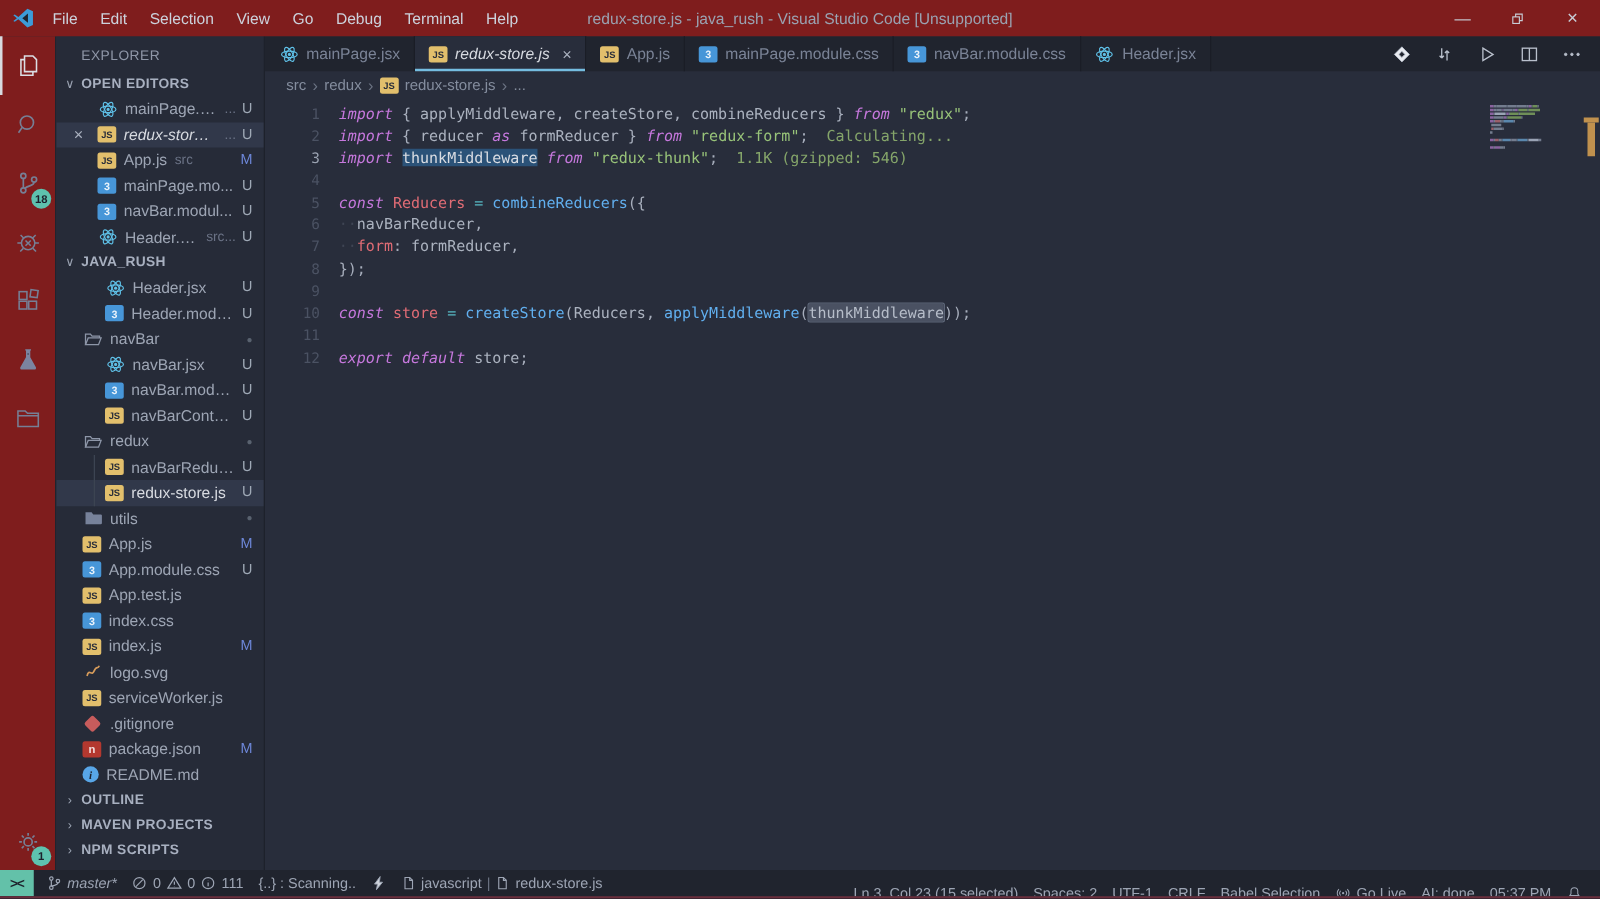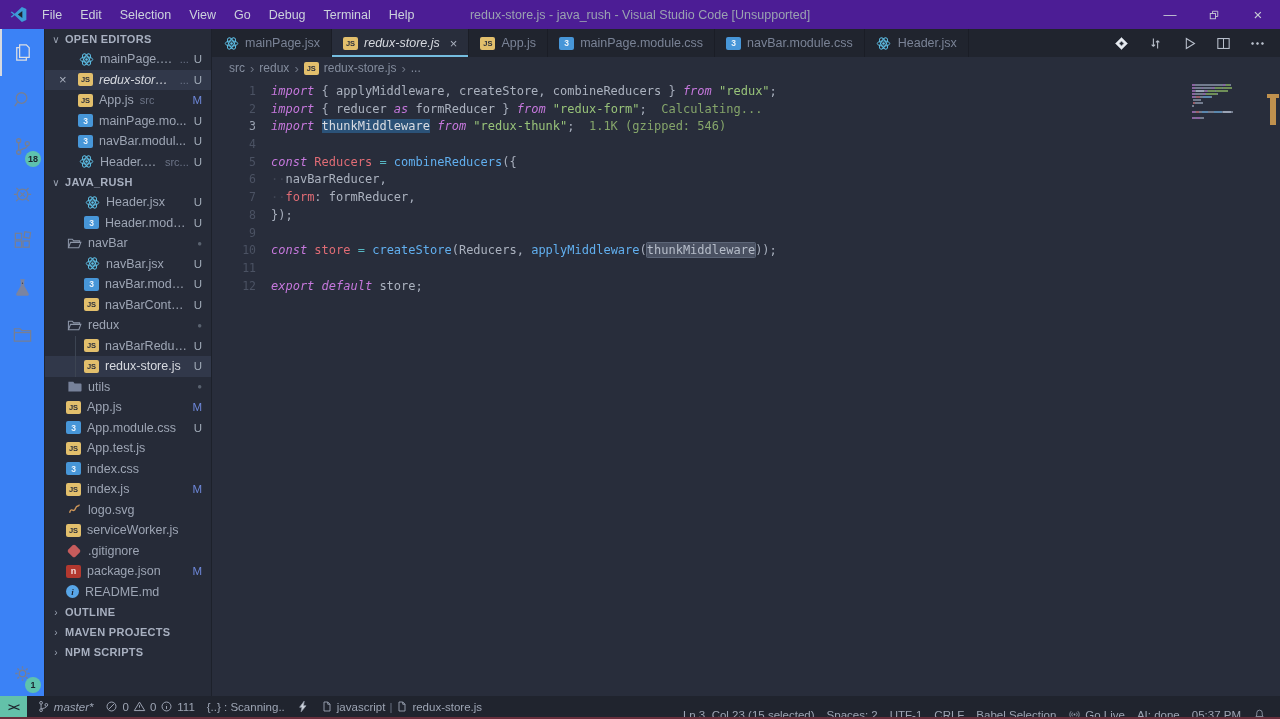--- a/index.html
+++ b/index.html
@@ -1,28 +1,28 @@
 <!DOCTYPE html>
 <html><head>
 <meta charset="utf-8">
 <style>
   html,body{margin:0;padding:0;background:#14161d;}
   .window{position:relative;width:1280px;height:719px;overflow:hidden;display:flex;flex-direction:column;
     background:#282d3b;font-family:"Liberation Sans",sans-serif;-webkit-font-smoothing:antialiased;}
   
-  .titlebar{height:29px;background:#4c1d95;display:flex;align-items:center;flex:none;position:relative;}
+  .titlebar{height:29px;background:#7f1d1d;display:flex;align-items:center;flex:none;position:relative;}
   .vs-logo{width:17px;height:17px;margin:0 6px 0 10px;flex:none;}
   .menu-item{color:#ccd2dc;font-size:12.5px;padding:0 9px;height:100%;display:flex;align-items:center;cursor:default;}
   .win-title{position:absolute;left:50%;transform:translateX(-50%);color:#9aa2b1;font-size:12.5px;white-space:nowrap;}
   .win-controls{margin-left:auto;display:flex;height:100%;}
   .win-btn{width:44px;height:100%;display:flex;align-items:center;justify-content:center;color:#c8cdd6;font-size:13px;}
   
   .main{flex:1;display:flex;min-height:0;}
   
-  .activitybar{width:44px;background:#3b82f6;border-right:1px solid #20242e;display:flex;flex-direction:column;align-items:center;flex:none;}
+  .activitybar{width:44px;background:#7f1d1d;border-right:1px solid #20242e;display:flex;flex-direction:column;align-items:center;flex:none;}
   .ab-item{position:relative;width:44px;height:47px;display:flex;align-items:center;justify-content:center;color:#767f95;}
   .ab-item.active{color:#dbdee4;box-shadow:inset 2px 0 0 #d7dae0;}
   .ab-item svg{stroke:currentColor;}
   .ab-badge{position:absolute;right:3px;bottom:3px;background:#5ec2ae;color:#1c212c;border-radius:50%;min-width:16px;height:16px;
     font-size:9px;font-weight:700;display:flex;align-items:center;justify-content:center;}
   .ab-spacer{flex:1;}
   
   .sidebar{width:166px;background:#262b38;border-right:1px solid #1d212b;display:flex;flex-direction:column;flex:none;overflow:hidden;font-size:12.5px;}
   .side-title{padding:10px 0 6px 20px;font-size:11px;letter-spacing:.4px;color:#8f97a8;}
   .sec-head{height:20px;flex:none;display:flex;align-items:center;gap:3px;padding-left:5px;font-size:11px;font-weight:700;color:#a8b0c0;letter-spacing:.3px;}
@@ -188,20 +188,21 @@
       <div class="ab-item" style="height:46px;">
         <svg width="23" height="23" viewBox="0 0 24 24" fill="none" stroke-width="1.4">
           <circle cx="12" cy="12" r="3.4"></circle>
           <path d="M12 4.5v2.3M12 17.2v2.3M4.5 12h2.3M17.2 12h2.3M6.7 6.7l1.7 1.7M15.6 15.6l1.7 1.7M17.3 6.7l-1.7 1.7M8.4 15.6l-1.7 1.7"></path>
           </svg>
         <span class="ab-badge">1</span>
       </div>
     </div>
 
     <div class="sidebar">
+      <div class="side-title">EXPLORER</div>
       <div class="sec-head">
         <span class="chev">∨</span>
         <span>OPEN EDITORS</span>
       </div>
       <div id="oe-list">
           <div class="oe-row">
             <span class="oe-close"></span>
             <span class="iwrap">
               <svg width="15" height="15" viewBox="0 0 24 24">
                 <g fill="none" stroke="#5fc1e8" stroke-width="1.5">

